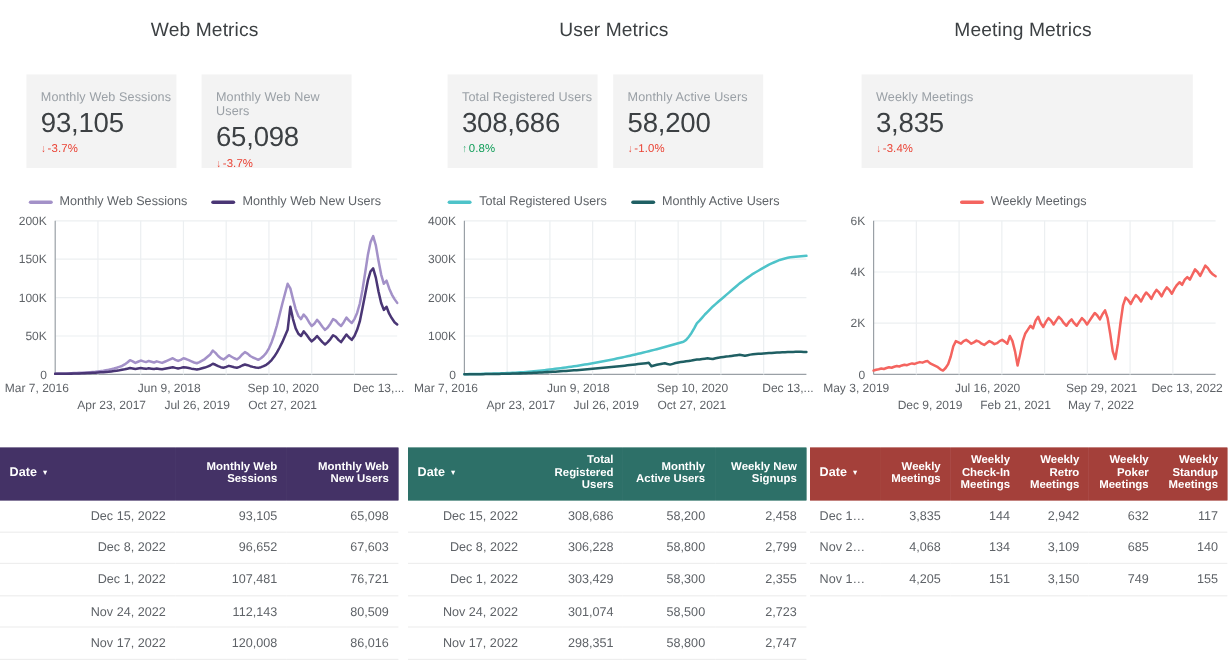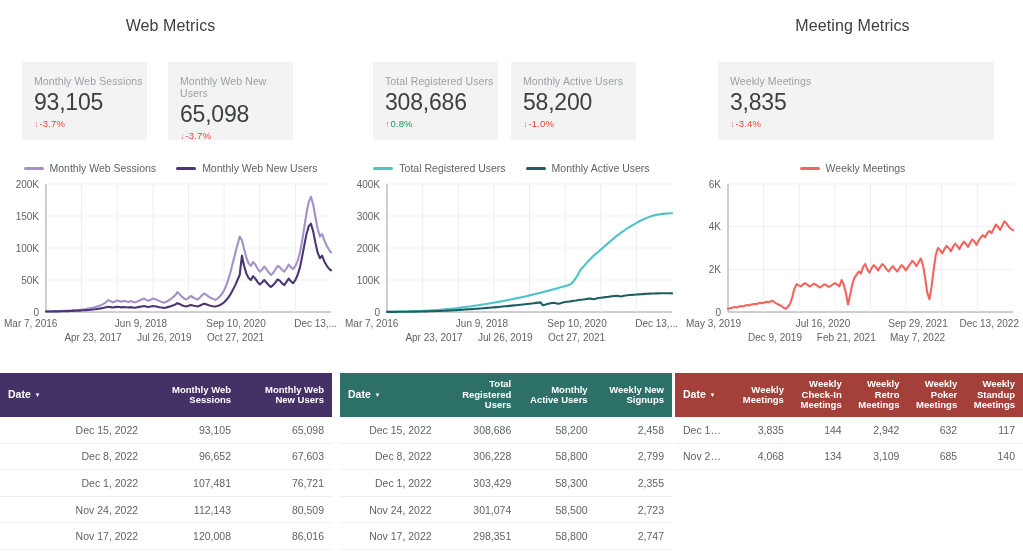--- a/index.html
+++ b/index.html
@@ -130,20 +130,21 @@
           <text x="236" y="149" text-anchor="middle" class="xtick">Sep 10, 2020</text>
           <text x="337" y="149" text-anchor="end" class="xtick">Dec 13,...</text>
           <text x="93.025" y="163" text-anchor="middle" class="xtick">Apr 23, 2017</text>
           <text x="164.27499999999998" y="163" text-anchor="middle" class="xtick">Jul 26, 2019</text>
           <text x="235.525" y="163" text-anchor="middle" class="xtick">Oct 27, 2021</text>
         </svg>
     </div>
   </div>
 
   <div class="panel" id="panel-user">
+    <div class="panel-title">User Metrics</div>
     <div class="cards">
       <div class="card" style="left:32px;width:125px;">
         <div class="card-label">Total Registered Users</div>
         <div class="card-value">308,686</div>
         <div class="card-delta up"><span class="arrow">↑</span><span>0.8%</span></div>
       </div>
       <div class="card" style="left:170px;width:125px;">
         <div class="card-label">Monthly Active Users</div>
         <div class="card-value">58,200</div>
         <div class="card-delta down"><span class="arrow">↓</span><span>-1.0%</span></div>
@@ -343,17 +344,25 @@
             <td class="td-num">117</td>
           </tr>
           <tr>
             <td class="td-date">Nov 24,...</td>
             <td class="td-num">4,068</td>
             <td class="td-num">134</td>
             <td class="td-num">3,109</td>
             <td class="td-num">685</td>
             <td class="td-num">140</td>
           </tr>
+          <tr>
+            <td class="td-date">Nov 17,...</td>
+            <td class="td-num">4,205</td>
+            <td class="td-num">151</td>
+            <td class="td-num">3,150</td>
+            <td class="td-num">749</td>
+            <td class="td-num">155</td>
+          </tr>
         </tbody>
     </table>
   </div>
 
 </div>
 
 </body></html>

